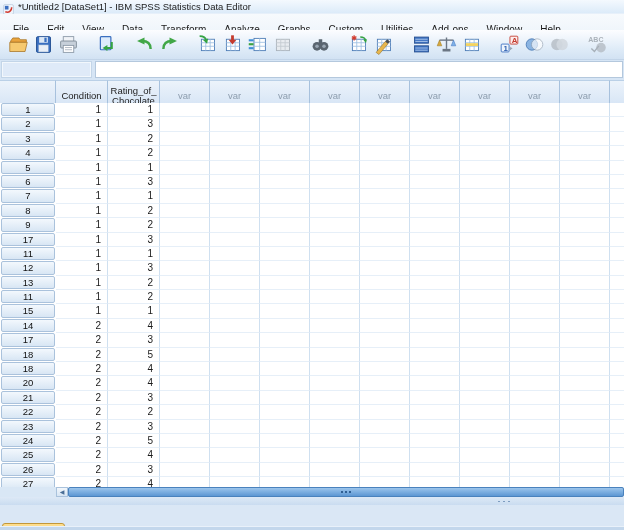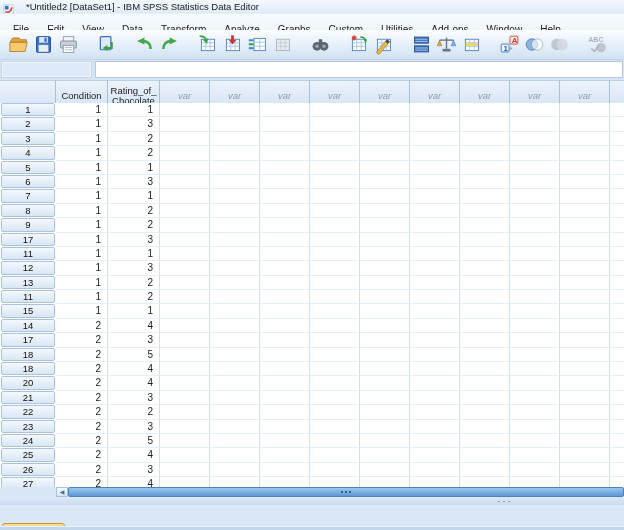--- a/index.html
+++ b/index.html
@@ -8,21 +8,21 @@
     font-family:"Liberation Sans", sans-serif;
     background:#cfe0f2;
     -webkit-font-smoothing:antialiased;
   }
   #window{position:relative;width:624px;height:530px;background:#d6e5f5;overflow:hidden;
     outline:1px solid #9db8d6;}
 
   
   .titlebar{position:absolute;left:0;top:0;width:624px;height:14px;
     background:linear-gradient(#f4f9fe,#dcebf9);
-    display:flex;align-items:center;gap:12px;padding-left:3px;box-sizing:border-box;
+    display:flex;align-items:center;gap:4px;padding-left:3px;box-sizing:border-box;
     border-bottom:1px solid #e7f0fa;}
   .titlebar .app-ico{width:11px;height:11px;flex:0 0 auto;}
   .titlebar .ttl{font-size:9.5px;color:#222;white-space:nowrap;line-height:14px;}
 
   
   .menubar{position:absolute;left:0;top:14px;width:624px;height:31px;
     background:linear-gradient(#f7fafd,#eaf2fa);
     display:flex;align-items:center;padding-left:4px;box-sizing:border-box;
     border-bottom:1px solid #dde8f4;}
   .menu-item{font-size:10px;color:#1a1a1a;padding:0 9px;line-height:15px;cursor:default;white-space:nowrap;}
@@ -49,21 +49,21 @@
     font-size:10px;line-height:15px;padding:0 3px;color:#222;}
 
   
   .grid{position:absolute;left:0;top:80px;width:624px;height:407px;background:#fff;}
   .hdr-row{display:flex;height:23px;}
   .hcell{box-sizing:border-box;height:32px;
     background:linear-gradient(#ecf3fb,#d2e2f4);
     border-right:1px solid #a7c1dd;border-bottom:1px solid #a7c1dd;border-top:1px solid #bad0e7;
     display:flex;align-items:center;justify-content:center;text-align:center;
     font-size:9.5px;color:#222;overflow:hidden;line-height:10px;word-break:break-all;padding:0 1px;}
-  .hcell.varh{color:#8d9dae;font-style:italic;}
+  .hcell.varh{color:#8d9dae;}
   .gbody{position:absolute;left:0;top:23px;width:624px;height:384px;overflow:hidden;background:#fff;}
   .grow{display:flex;height:14.4px;}
   .c{box-sizing:border-box;font-size:10px;line-height:14px;color:#1c1c1c;}
   .c.data{background:#fff;border-right:1px solid #cfe0f0;border-bottom:1px solid #e6eff8;
     text-align:right;padding-right:6px;}
   .c.numbtn{background:linear-gradient(#f3f8fd,#d8e6f4);border:1px solid #aac2dc;border-radius:2px;
     margin:0 1px 1px 1px;text-align:center;font-size:9.5px;line-height:12px;color:#111;}
   .w-num{width:56px;}
   .c.numbtn.w-num{width:54px;}
   .w-cond{width:52px;}

